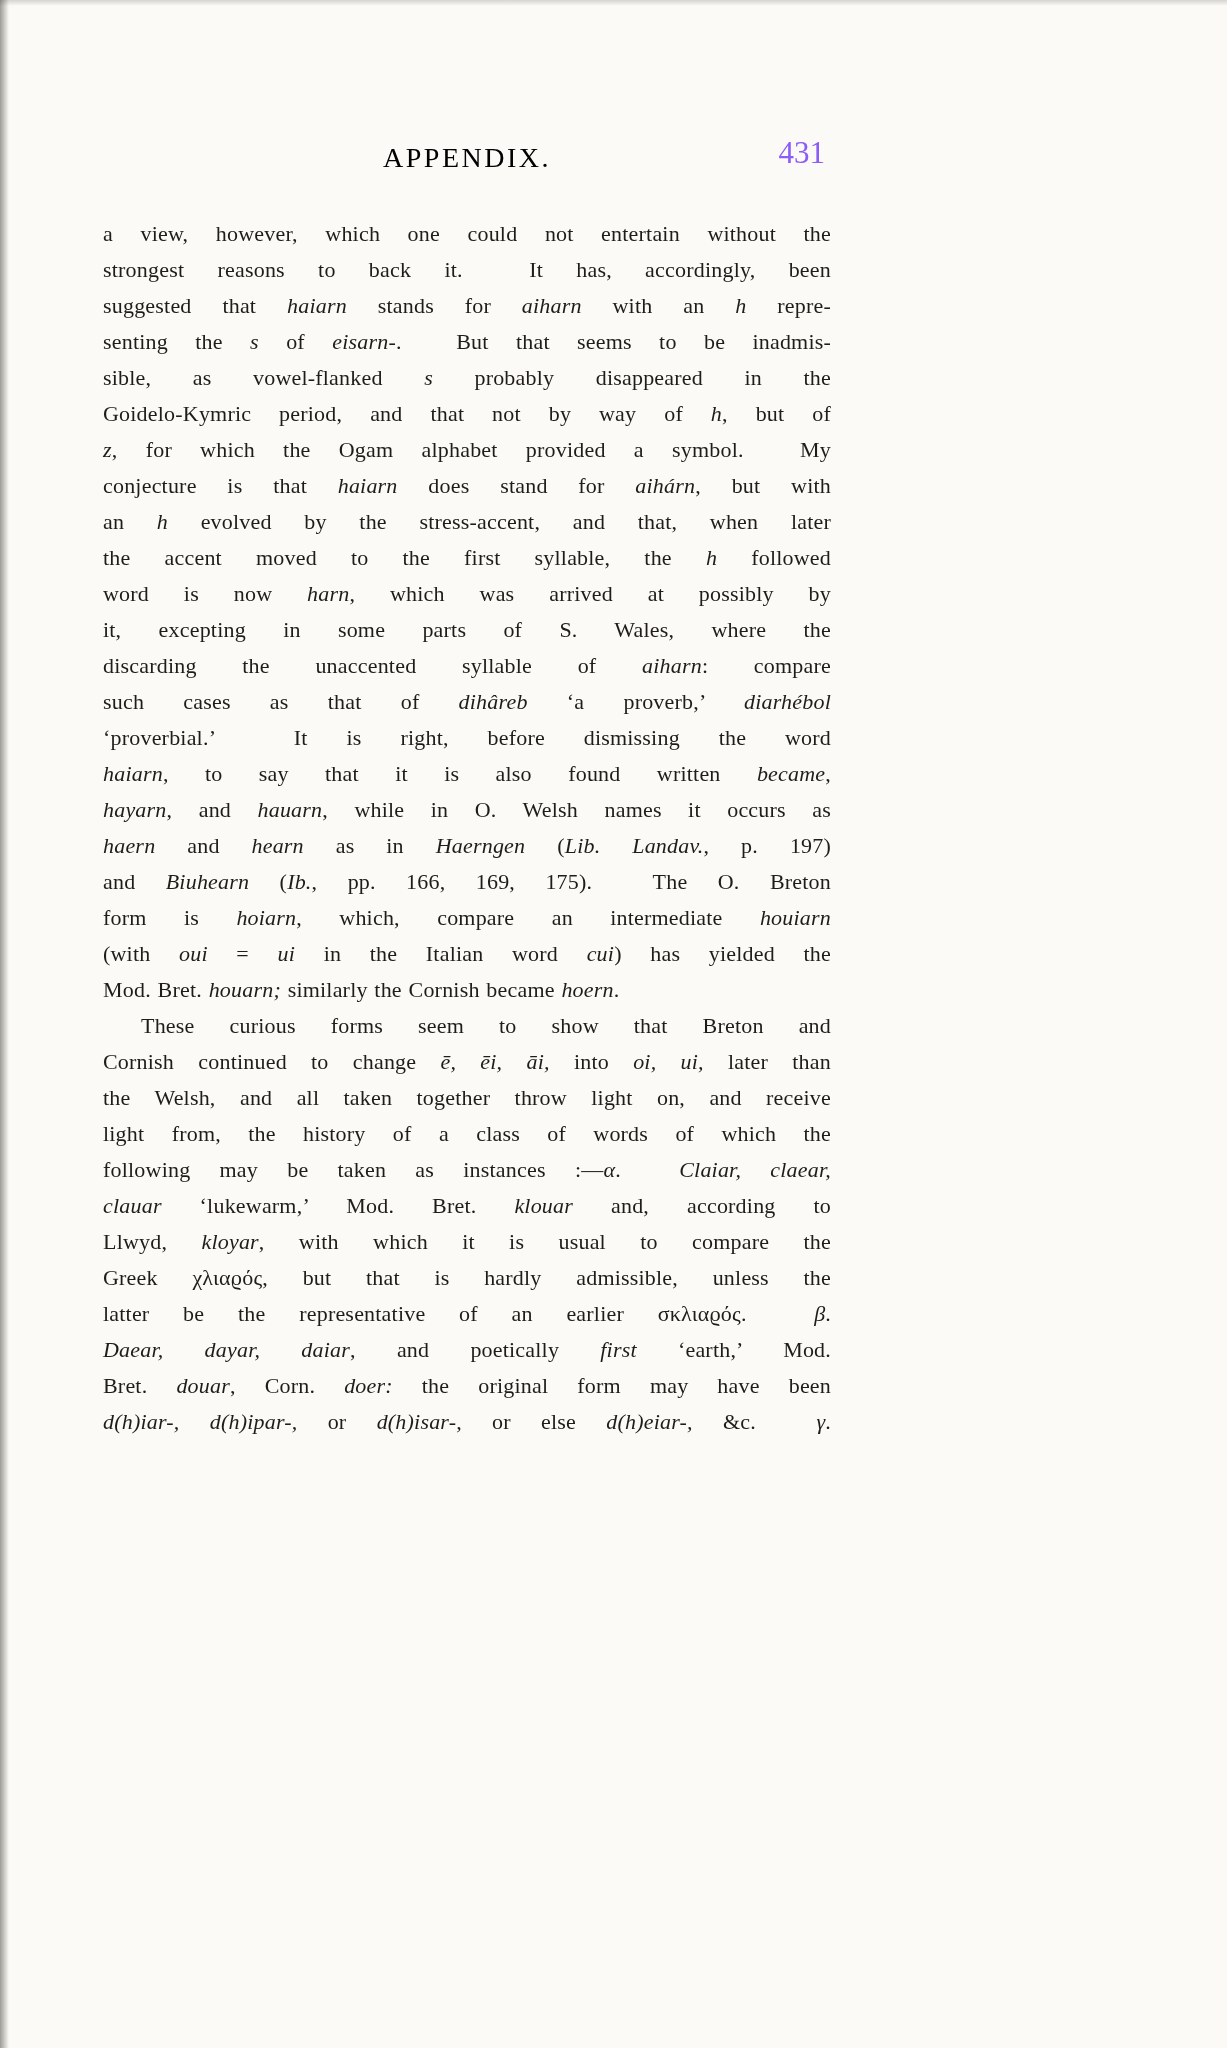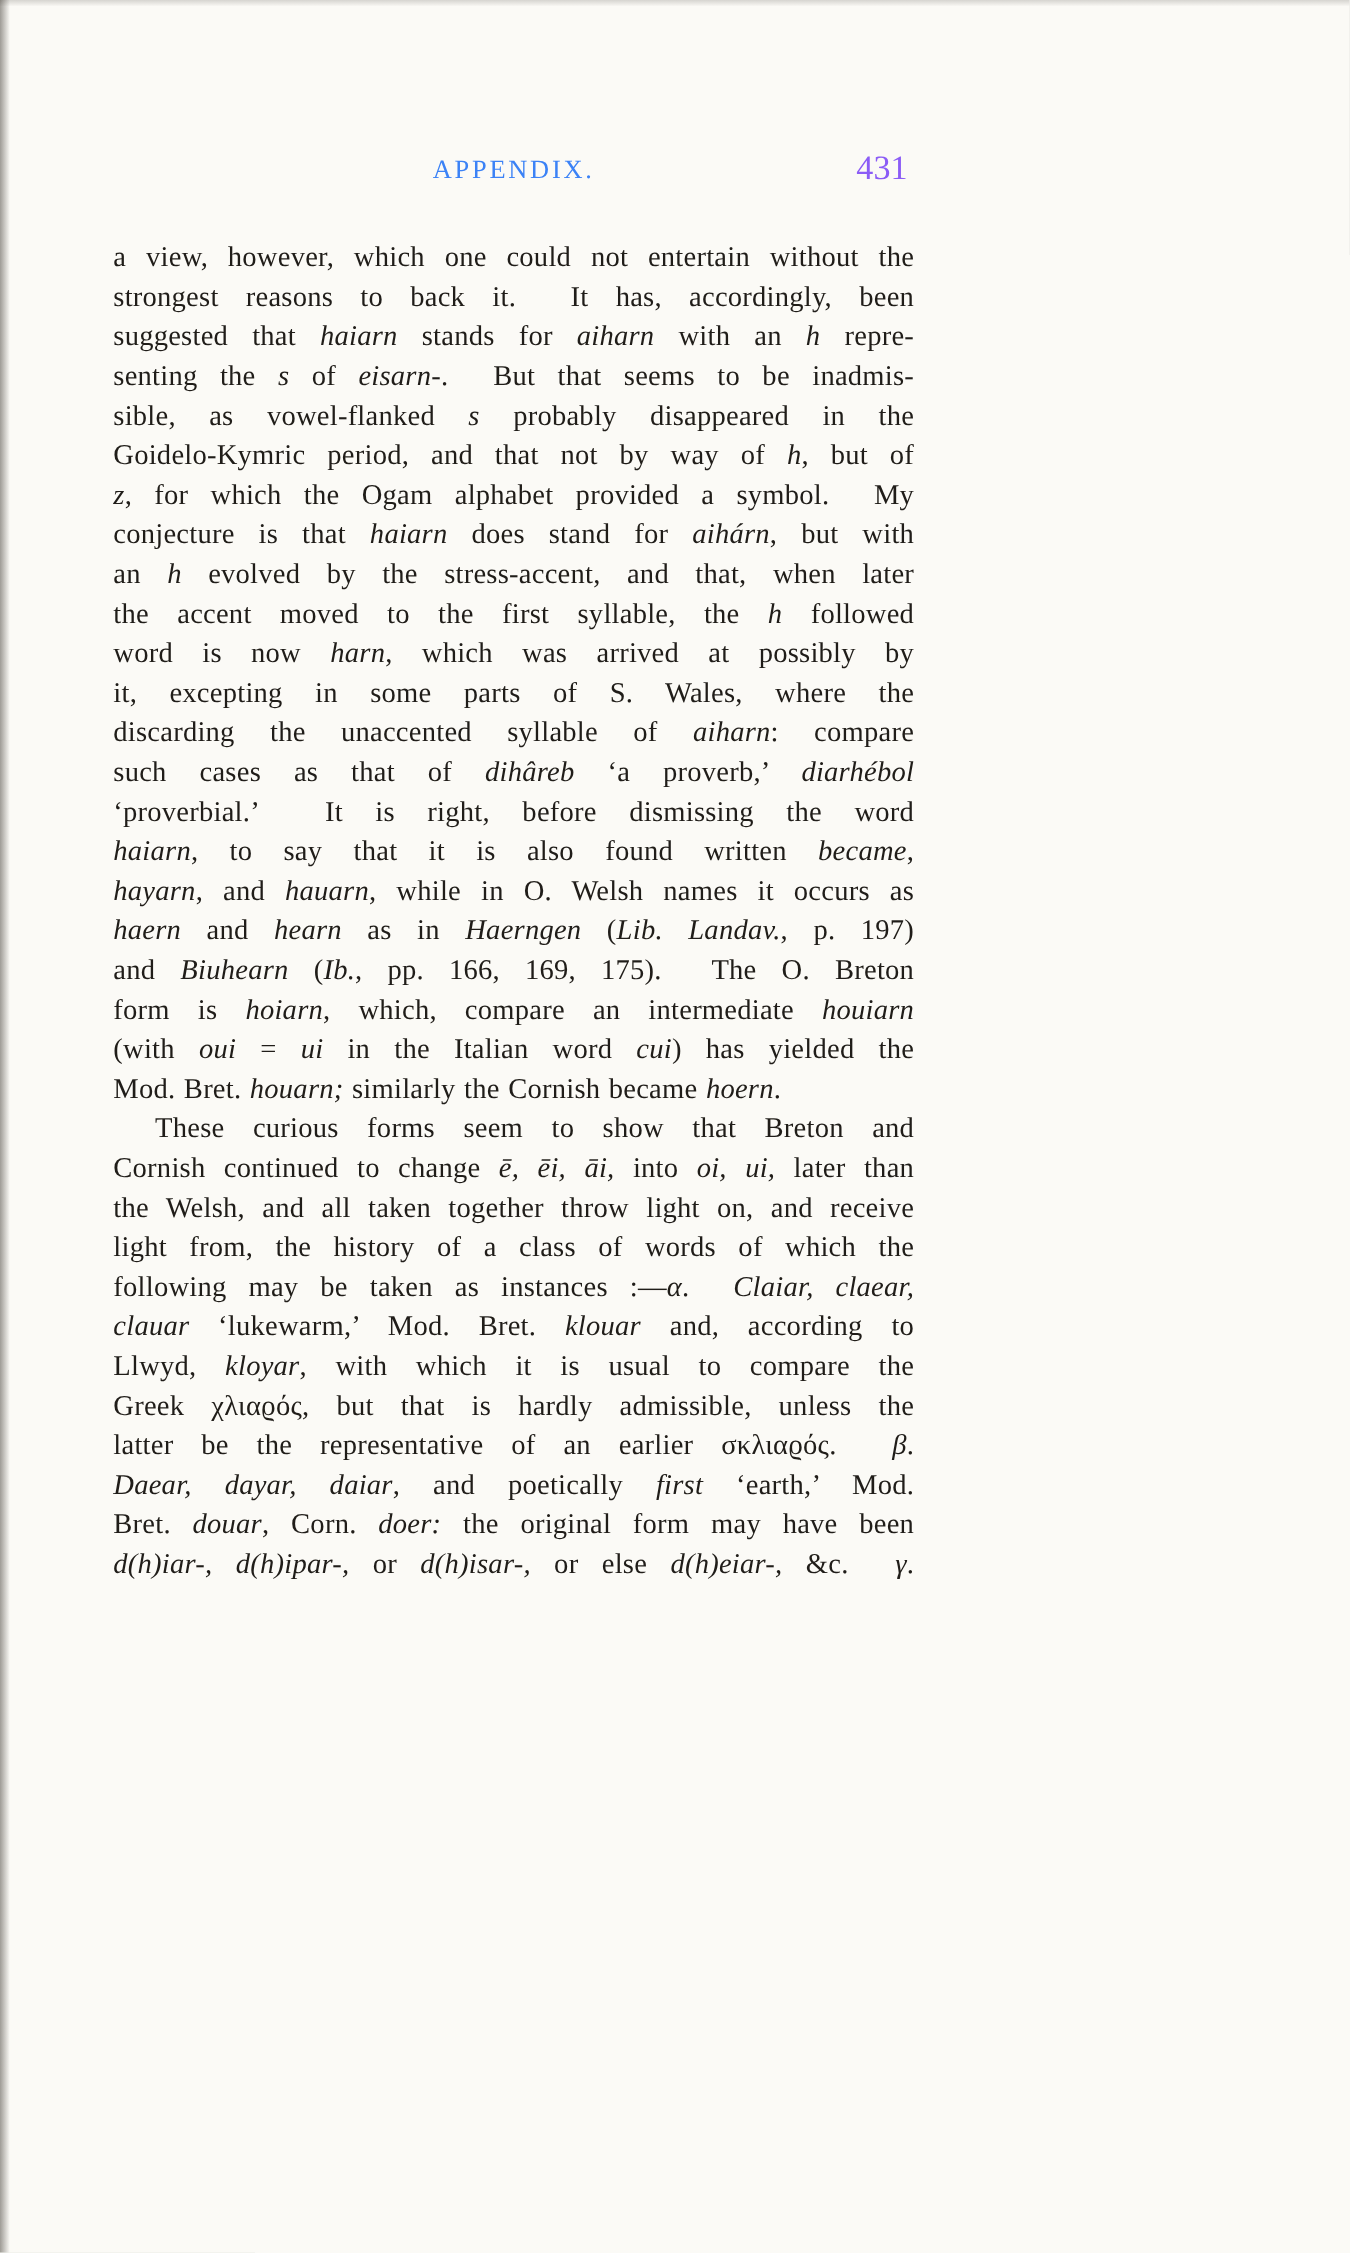--- a/index.html
+++ b/index.html
@@ -39,34 +39,34 @@
     top: 142px;
     width: 728px;
   }
   .running-head {
     position: relative;
     height: 34px;
   }
   .running-title {
     display: block;
     text-align: center;
-    font-size: 24px;
+    font-size: 28px;
     letter-spacing: 2.5px;
-    color: #3b82f6;
+    color: #000000;
   }
   .page-number {
     position: absolute;
     right: 6px;
     top: -7px;
     font-size: 31px;
     color: #8b5cf6;
   }
   .text-block {
     margin-top: 40px;
-    font-size: 26px;
+    font-size: 22px;
     line-height: 36px;
     letter-spacing: 0.2px;
     word-spacing: 1px;
     hyphens: none;
   }
   .paragraph { margin: 0; }
   .line {
     text-align: justify;
     text-align-last: justify;
   }

